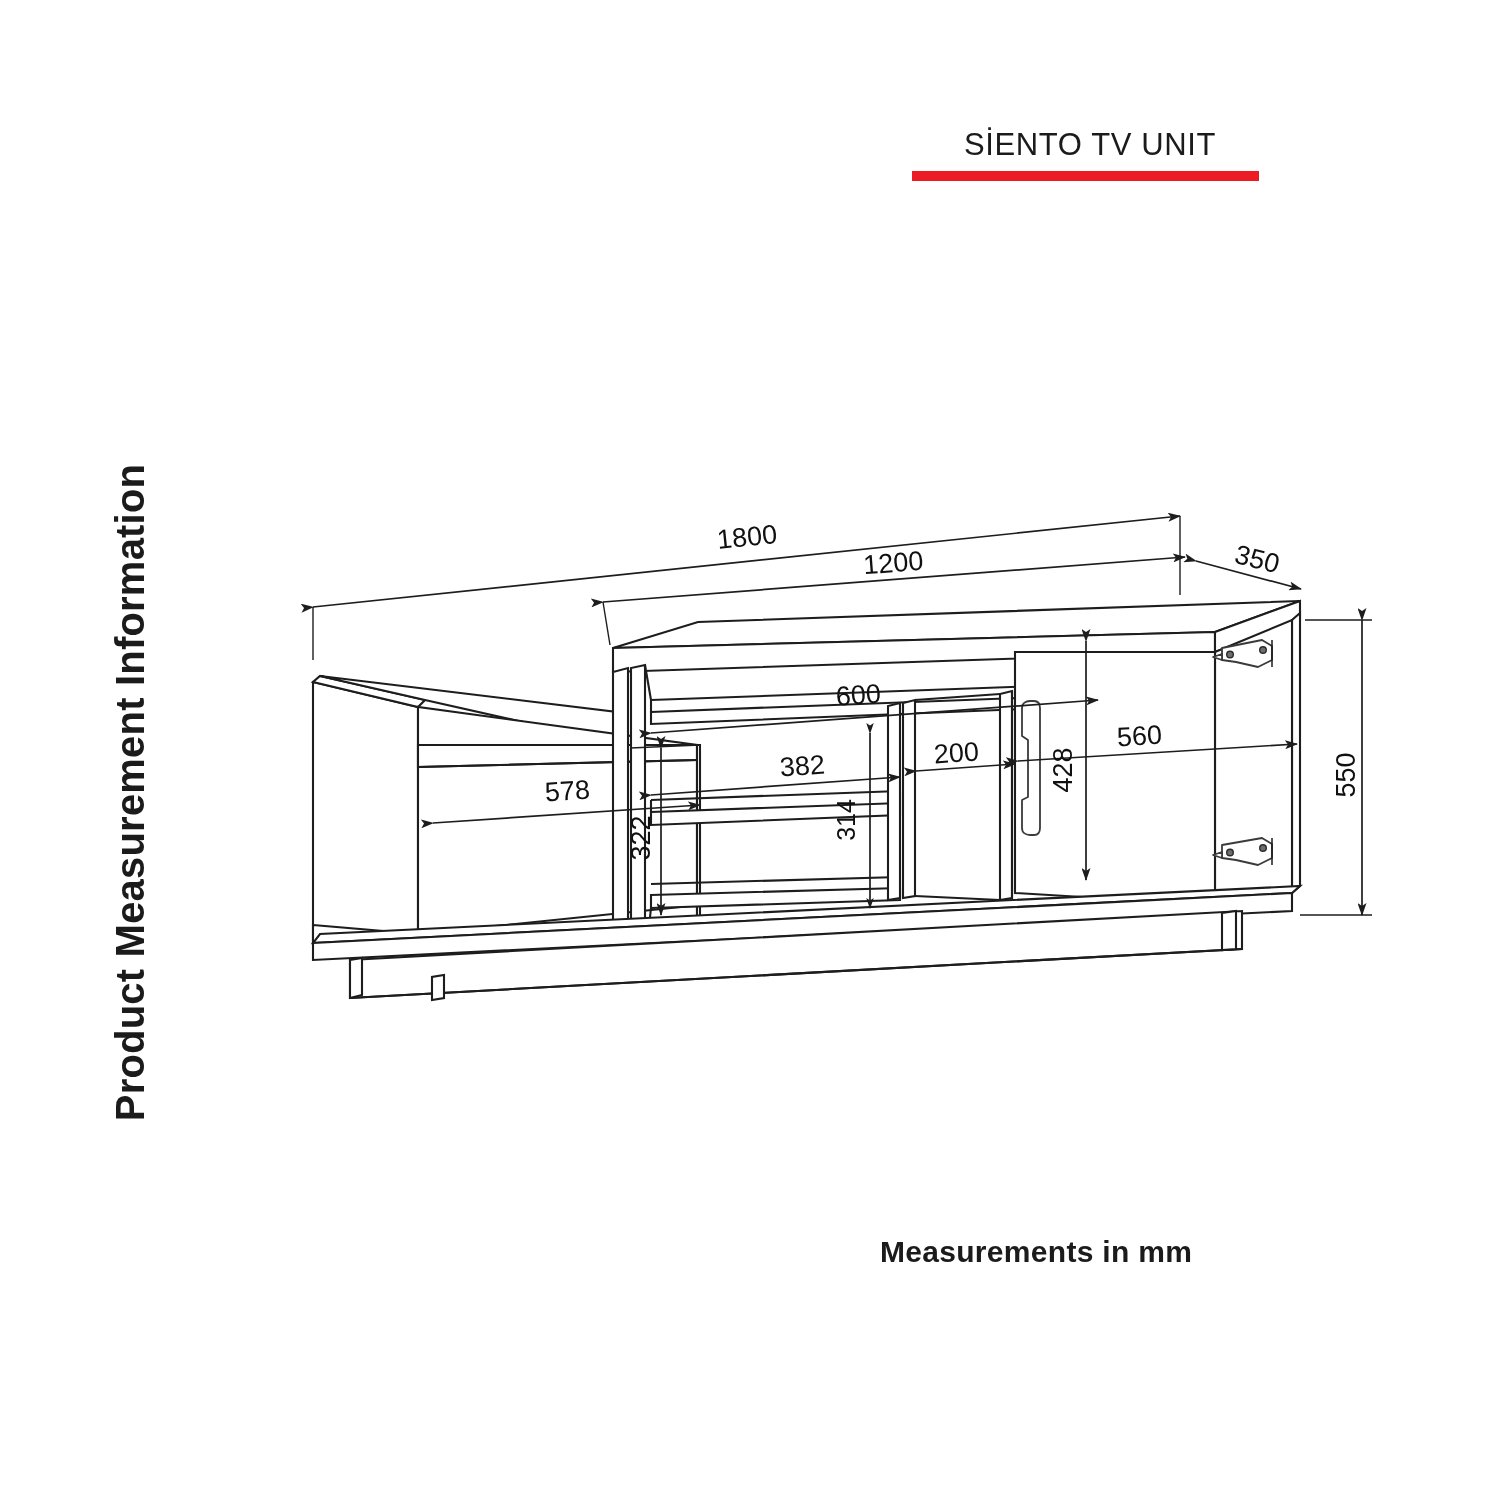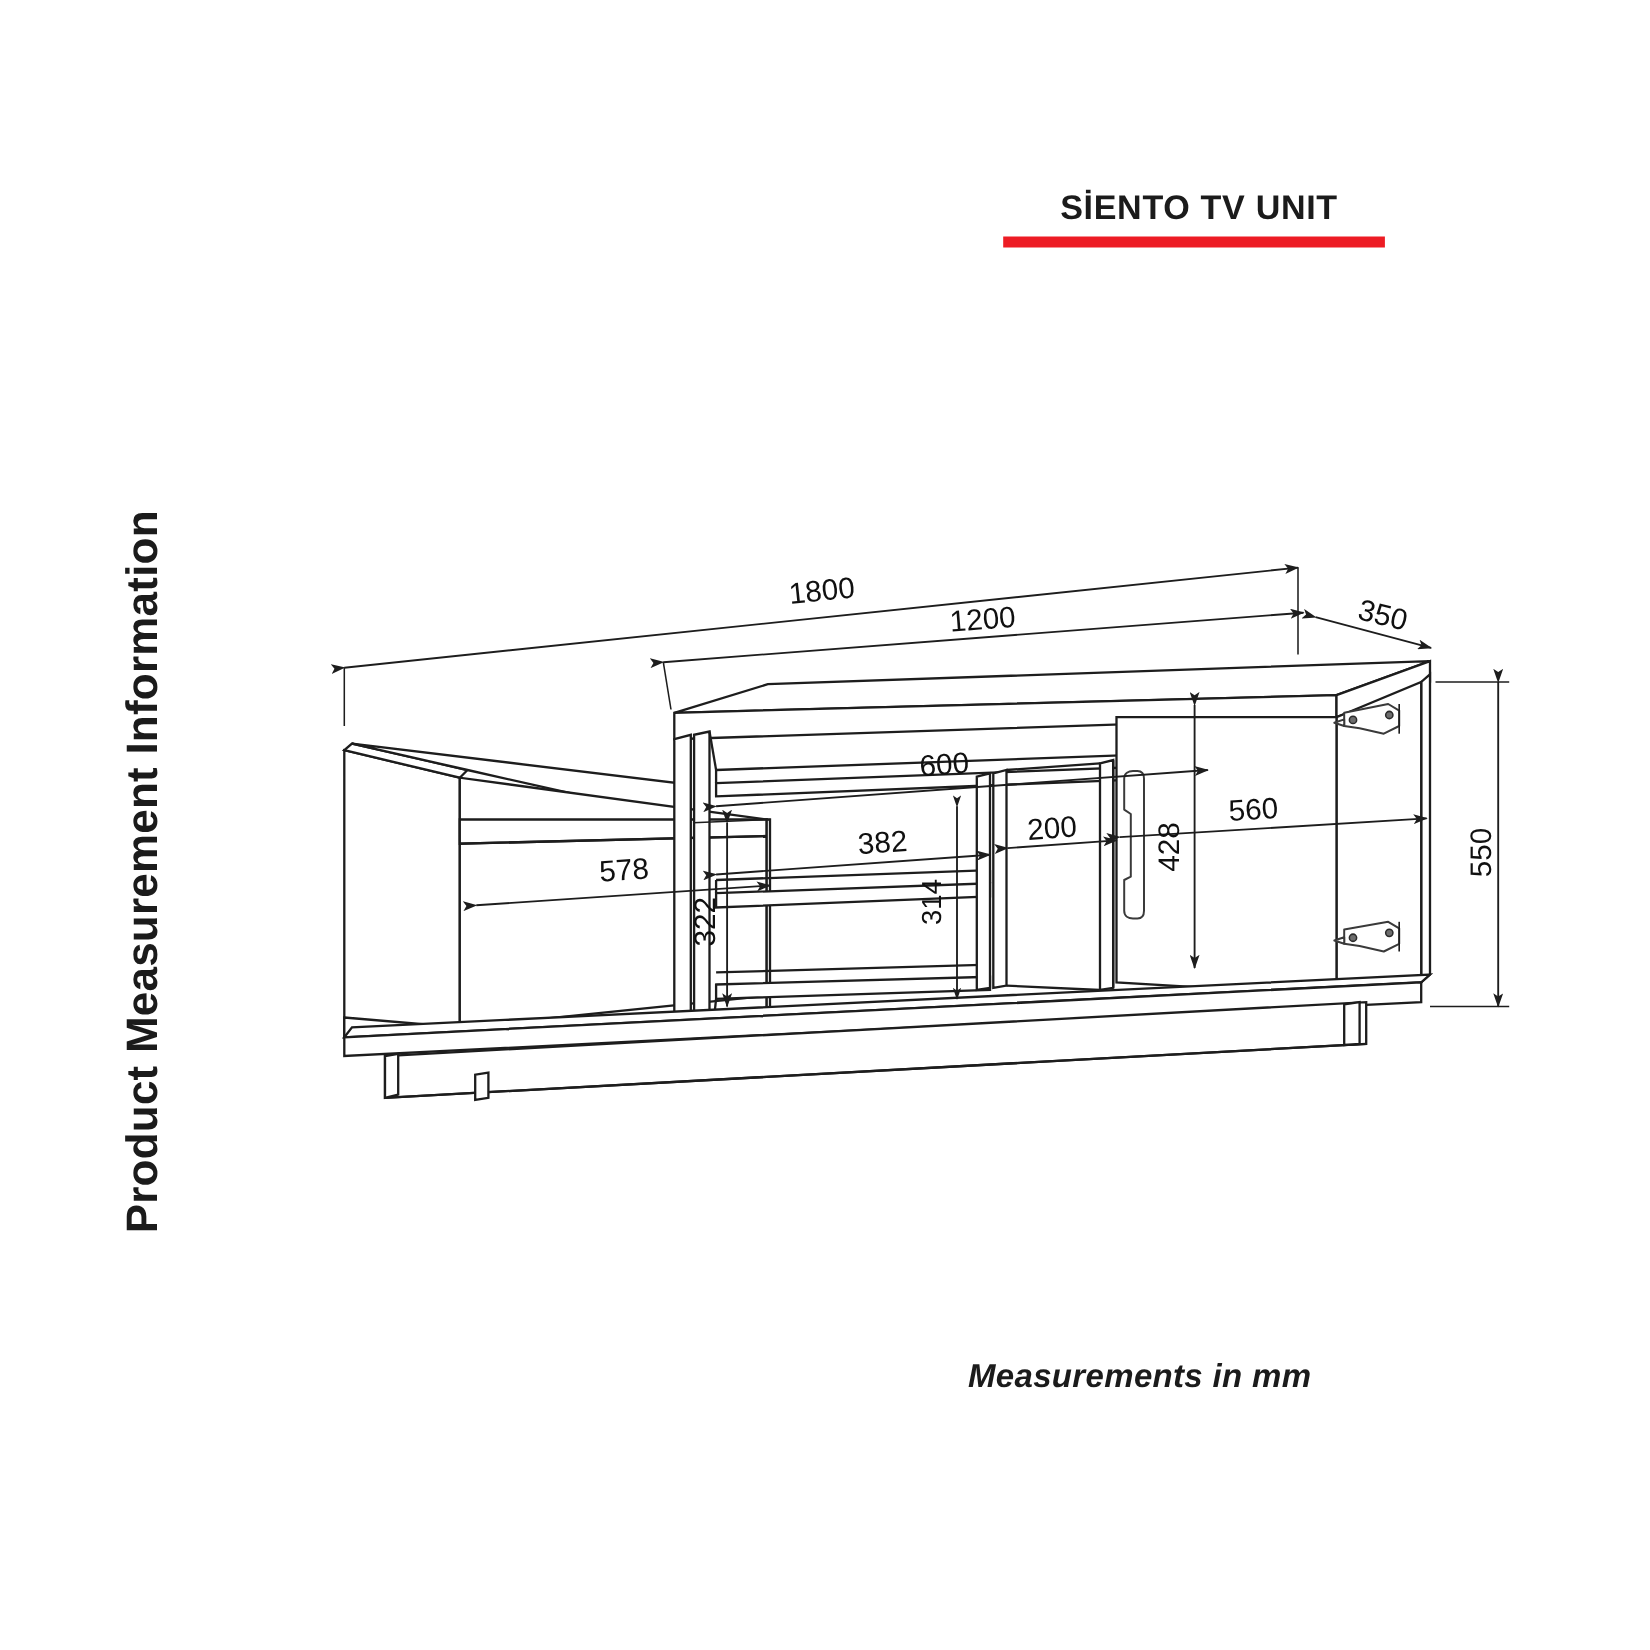--- a/index.html
+++ b/index.html
@@ -28,26 +28,25 @@
   
   .title-block {
     position: absolute;
     left: 900px;
     top: 128px;
     width: 380px;
     text-align: center;
   }
   .title-text {
     font-size: 31px;
-    font-weight: bold;
+    font-weight: normal;
     letter-spacing: 0.6px;
     color: #1b1b1b;
     line-height: 1.1;
     white-space: nowrap;
-    margin-top: 44px;
   }
   .title-rule {
     margin-top: 9px;
     margin-left: 12px;
     width: 347px;
     height: 10px;
     background: #ed1c24;
   }
 
   
@@ -77,21 +76,20 @@
   
   .footer-note {
     position: absolute;
     left: 880px;
     top: 1235px;
     font-size: 30px;
     font-weight: bold;
     color: #1b1b1b;
     letter-spacing: 0.3px;
     white-space: nowrap;
-    font-style: italic;
   }
 
   
   .drawing {
     position: absolute;
     left: 0;
     top: 0;
     width: 1500px;
     height: 1500px;
   }

